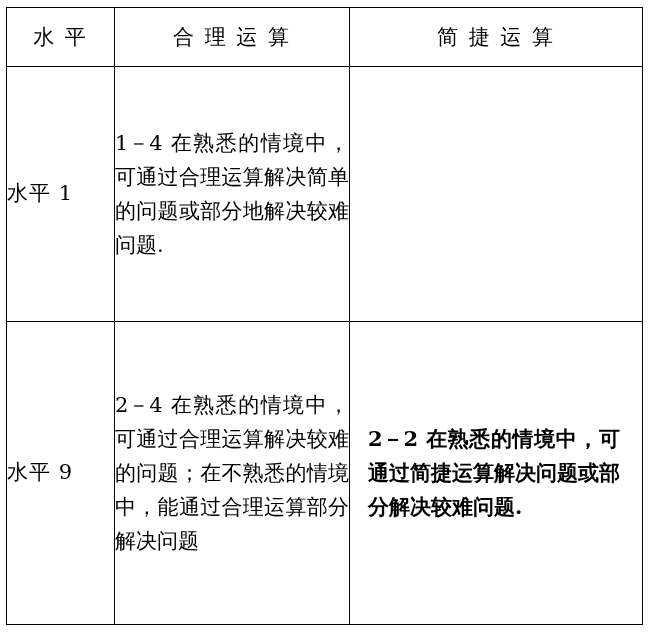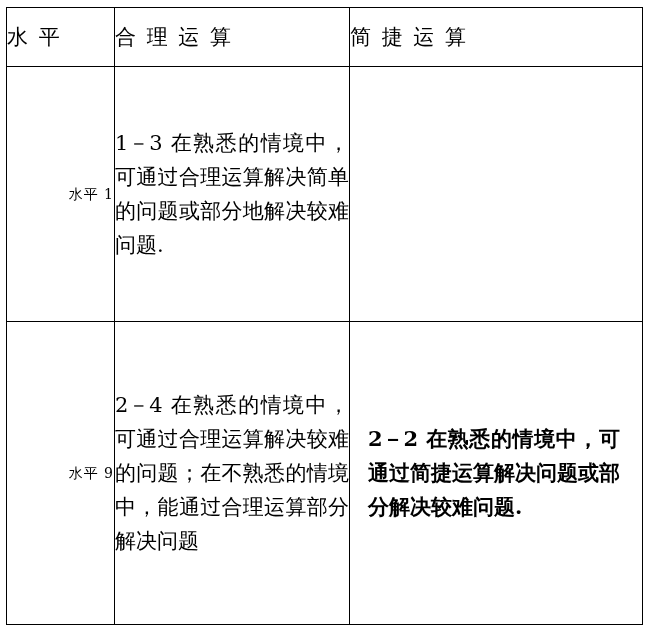--- a/index.html
+++ b/index.html
@@ -32,31 +32,32 @@
     vertical-align: middle;
     padding: 0;
   }
   col.c-level   { width: 108px; }
   col.c-reason  { width: 235px; }
   col.c-simple  { width: 293px; }
 
   
   tr.header-row td {
     height: 58px;
+    text-align: center;
   }
   .head-text {
     font-size: 21px;
     letter-spacing: 2px;
     line-height: 1.2;
   }
 
   
   .level-text {
-    font-size: 14px;
-    text-align: right;
+    font-size: 21px;
+    text-align: left;
     letter-spacing: 1px;
     line-height: 1.3;
   }
 
   
   .cell-body {
     font-size: 21px;
     line-height: 1.62;
     padding: 6px 14px 6px 16px;
     text-align: justify;
@@ -97,21 +98,21 @@
         <td>
           <div class="head-text">简 捷 运 算</div>
         </td>
       </tr>
 
       <tr class="row1">
         <td>
           <div class="level-text">水平 1</div>
         </td>
         <td class="cell-body">
-          <span class="para">1－3 在熟悉的情境中，可通过合理运算解决简单的问题或部分地解决较难问题.</span>
+          <span class="para">1－4 在熟悉的情境中，可通过合理运算解决简单的问题或部分地解决较难问题.</span>
         </td>
         <td class="cell-body cell-empty">
           <span class="para"></span>
         </td>
       </tr>
 
       <tr class="row2">
         <td>
           <div class="level-text">水平 9</div>
         </td>

